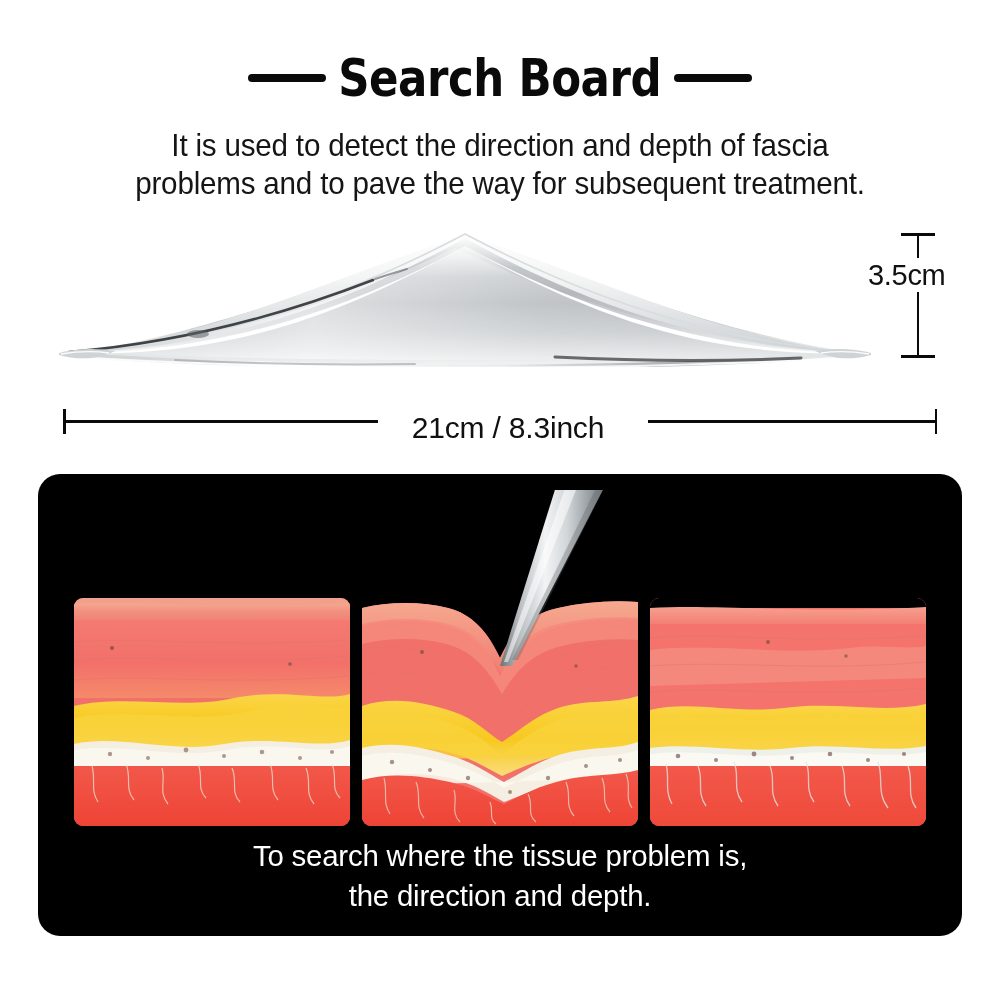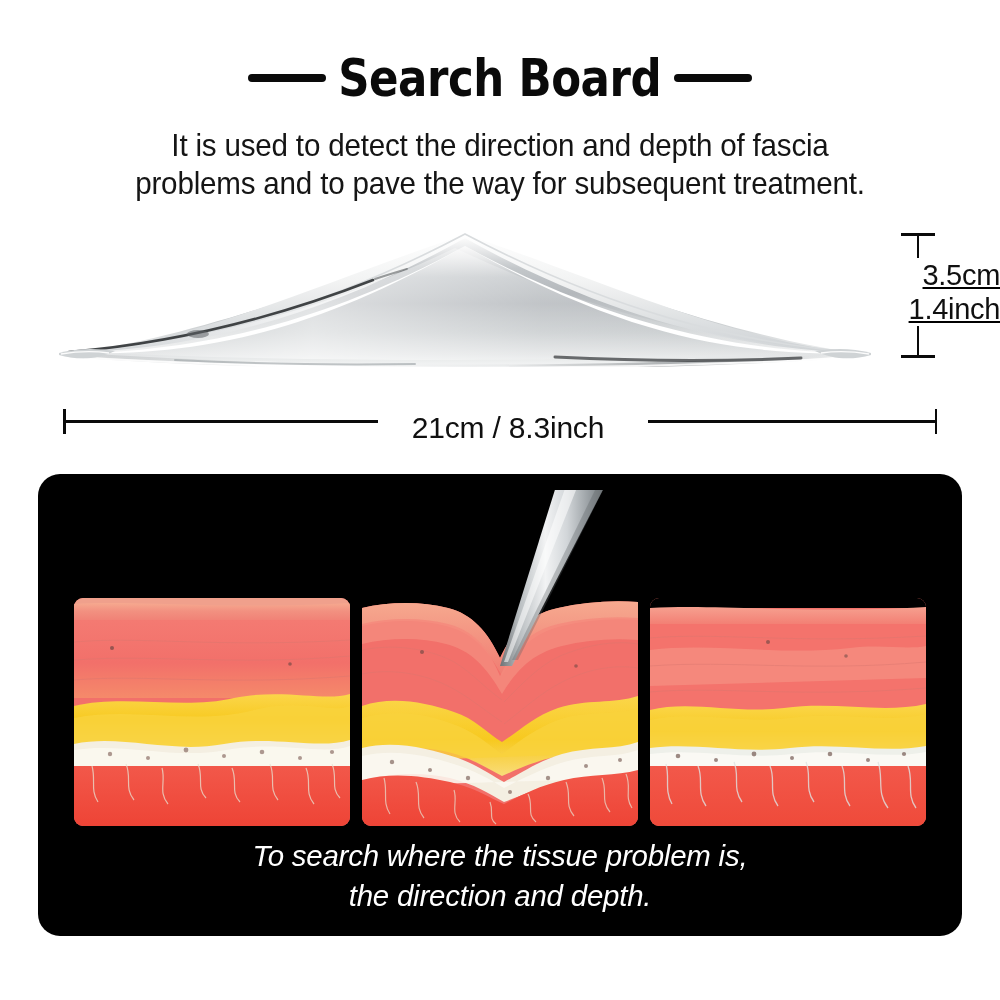--- a/index.html
+++ b/index.html
@@ -94,22 +94,21 @@
     height: 3px;
     background: #0a0a0a;
   }
   .dim-v-cap.top { top: 5px; }
   .dim-v-cap.bot { top: 127px; }
   .dim-v-labels {
     position: absolute;
     left: -12px;
     top: 30px;
     width: 132px;
-    text-align: right;
-    text-decoration: underline;
+    text-align: left;
   }
   .dim-v-labels span {
     display: block;
     font-size: 29px;
     line-height: 34px;
     color: #101010;
     background: #ffffff;
     letter-spacing: -0.3px;
   }
 
@@ -154,21 +153,20 @@
   
   .black-card {
     position: absolute;
     left: 38px;
     top: 474px;
     width: 924px;
     height: 462px;
     background: #000000;
     border-radius: 22px;
     overflow: hidden;
-    font-style: italic;
   }
   .panels {
     position: absolute;
     left: 0;
     top: 0;
     width: 924px;
     height: 360px;
   }
   .panel {
     position: absolute;
@@ -268,21 +266,20 @@
     <ellipse cx="143" cy="112" rx="11" ry="4" fill="#5c6164" opacity="0.55"></ellipse>
   </svg>
 </div>
 
 <div class="dim-v">
   <div class="dim-v-cap top"></div>
   <div class="dim-v-line"></div>
   <div class="dim-v-cap bot"></div>
   <div class="dim-v-labels">
     <span>3.5cm</span>
-    <span>1.4inch</span>
   </div>
 </div>
 
 <div class="dim-h">
   <div class="dim-h-cap start"></div>
   <div class="dim-h-line left"></div>
   <div class="dim-h-label">21cm / 8.3inch</div>
   <div class="dim-h-line right"></div>
   <div class="dim-h-cap end"></div>
 </div>

